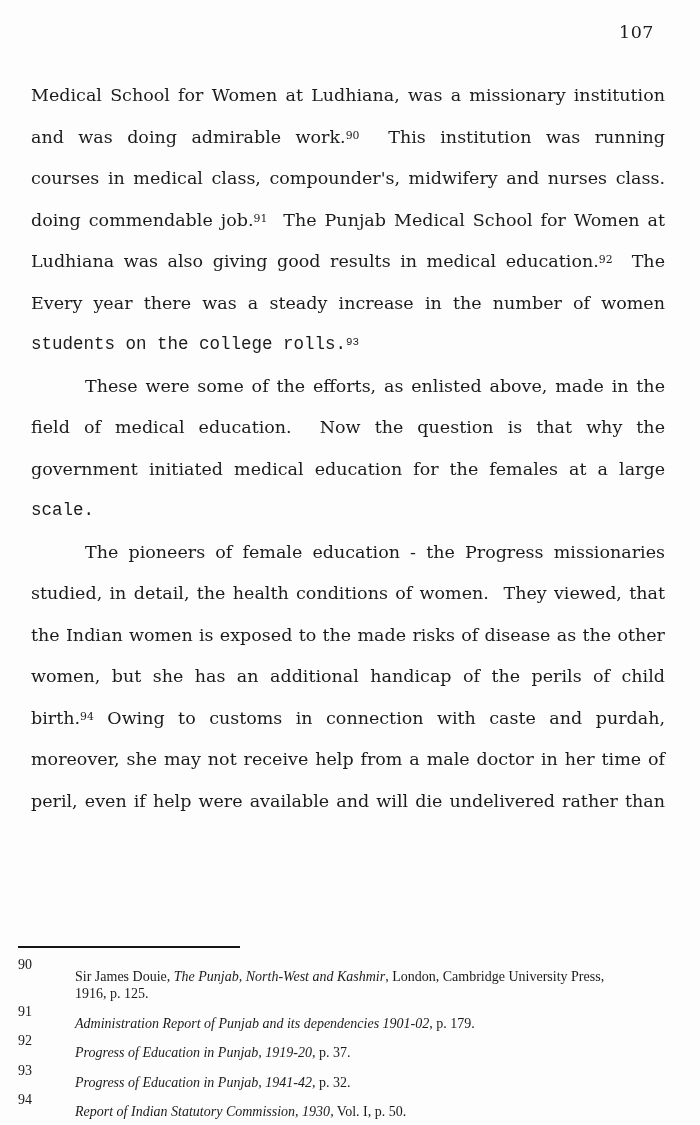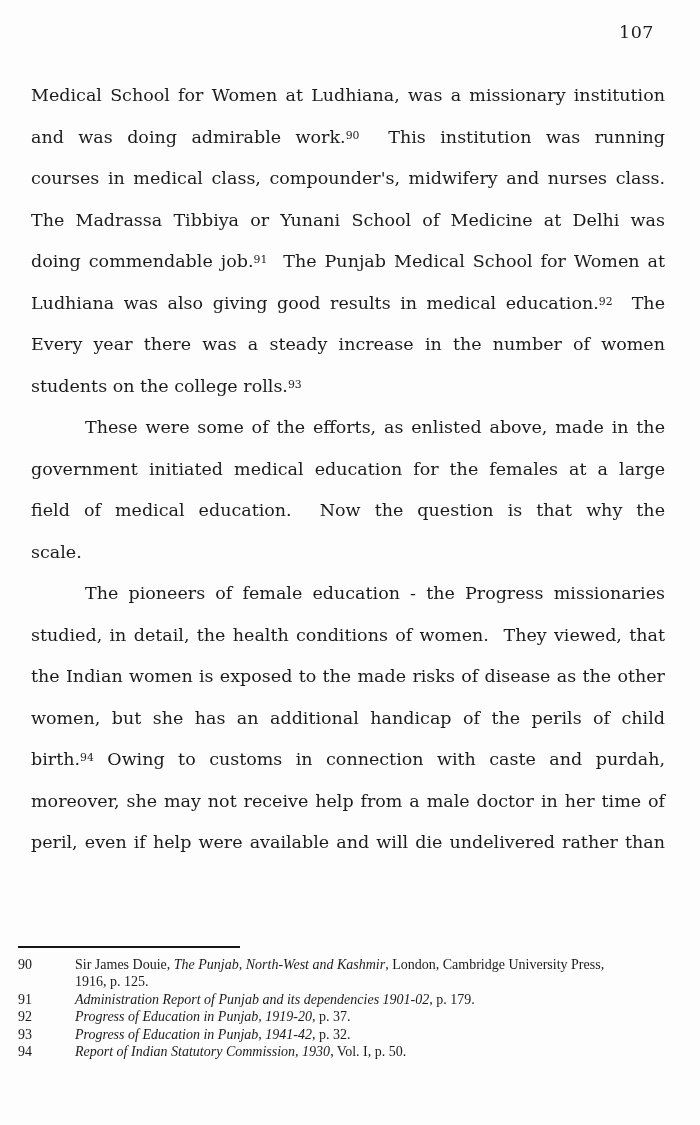--- a/index.html
+++ b/index.html
@@ -25,20 +25,21 @@
     font-size:17.5px;
     line-height:41.5px;
   }
   .bline{
     text-align:justify;
     text-align-last:justify;
   }
   .bline.nojust{
     text-align:right;
     text-align-last:left;
+    font-family:Liberation Mono, monospace;
   }
   .bline.indent{ text-indent:54px; }
   .bline sup{
     font-size:0.62em;
     line-height:0;
     vertical-align:0.38em;
     letter-spacing:0;
   }
   .fn-rule{
     position:absolute;
@@ -49,39 +50,38 @@
   .footnotes{
     position:absolute;
     left:18px;top:956px;
     width:644px;
     font-family:"Liberation Serif", serif;
     font-size:14px;
     line-height:17.4px;
   }
   .fn{ display:flex; }
   .fn-num{ width:57px; flex:none; }
-  .fn-text{ flex:1; }
+  .fn-text{ flex:1;margin-top:12px; }
 </style>
 </head>
 <body>
 
 <div class="page">
   <div class="page-number">107</div>
   <div class="body-text" id="body-text">
       <div class="bline">Medical School for Women at Ludhiana, was a missionary institution</div>
       <div class="bline">and was doing admirable work.<sup>90</sup>&nbsp; This institution was running</div>
       <div class="bline">courses in medical class, compounder's, midwifery and nurses class.</div>
-      <div class="bline">The Madrassa Tibbiya or Yunani School of Medicine at Delhi was</div>
       <div class="bline">doing commendable job.<sup>91</sup>&nbsp; The Punjab Medical School for Women at</div>
       <div class="bline">Ludhiana was also giving good results in medical education.<sup>92</sup>&nbsp; The</div>
       <div class="bline">Every year there was a steady increase in the number of women</div>
       <div class="bline nojust">students on the college rolls.<sup>93</sup></div>
       <div class="bline indent">These were some of the efforts, as enlisted above, made in the</div>
+      <div class="bline">field of medical education.&nbsp; Now the question is that why the</div>
       <div class="bline">government initiated medical education for the females at a large</div>
-      <div class="bline">field of medical education.&nbsp; Now the question is that why the</div>
       <div class="bline nojust">scale.</div>
       <div class="bline indent">The pioneers of female education - the Progress missionaries</div>
       <div class="bline">studied, in detail, the health conditions of women.&nbsp; They viewed, that</div>
       <div class="bline">the Indian women is exposed to the made risks of disease as the other</div>
       <div class="bline">women, but she has an additional handicap of the perils of child</div>
       <div class="bline">birth.<sup>94</sup> Owing to customs in connection with caste and purdah,</div>
       <div class="bline">moreover, she may not receive help from a male doctor in her time of</div>
       <div class="bline">peril, even if help were available and will die undelivered rather than</div>
     </div>
   <div class="fn-rule"></div>

